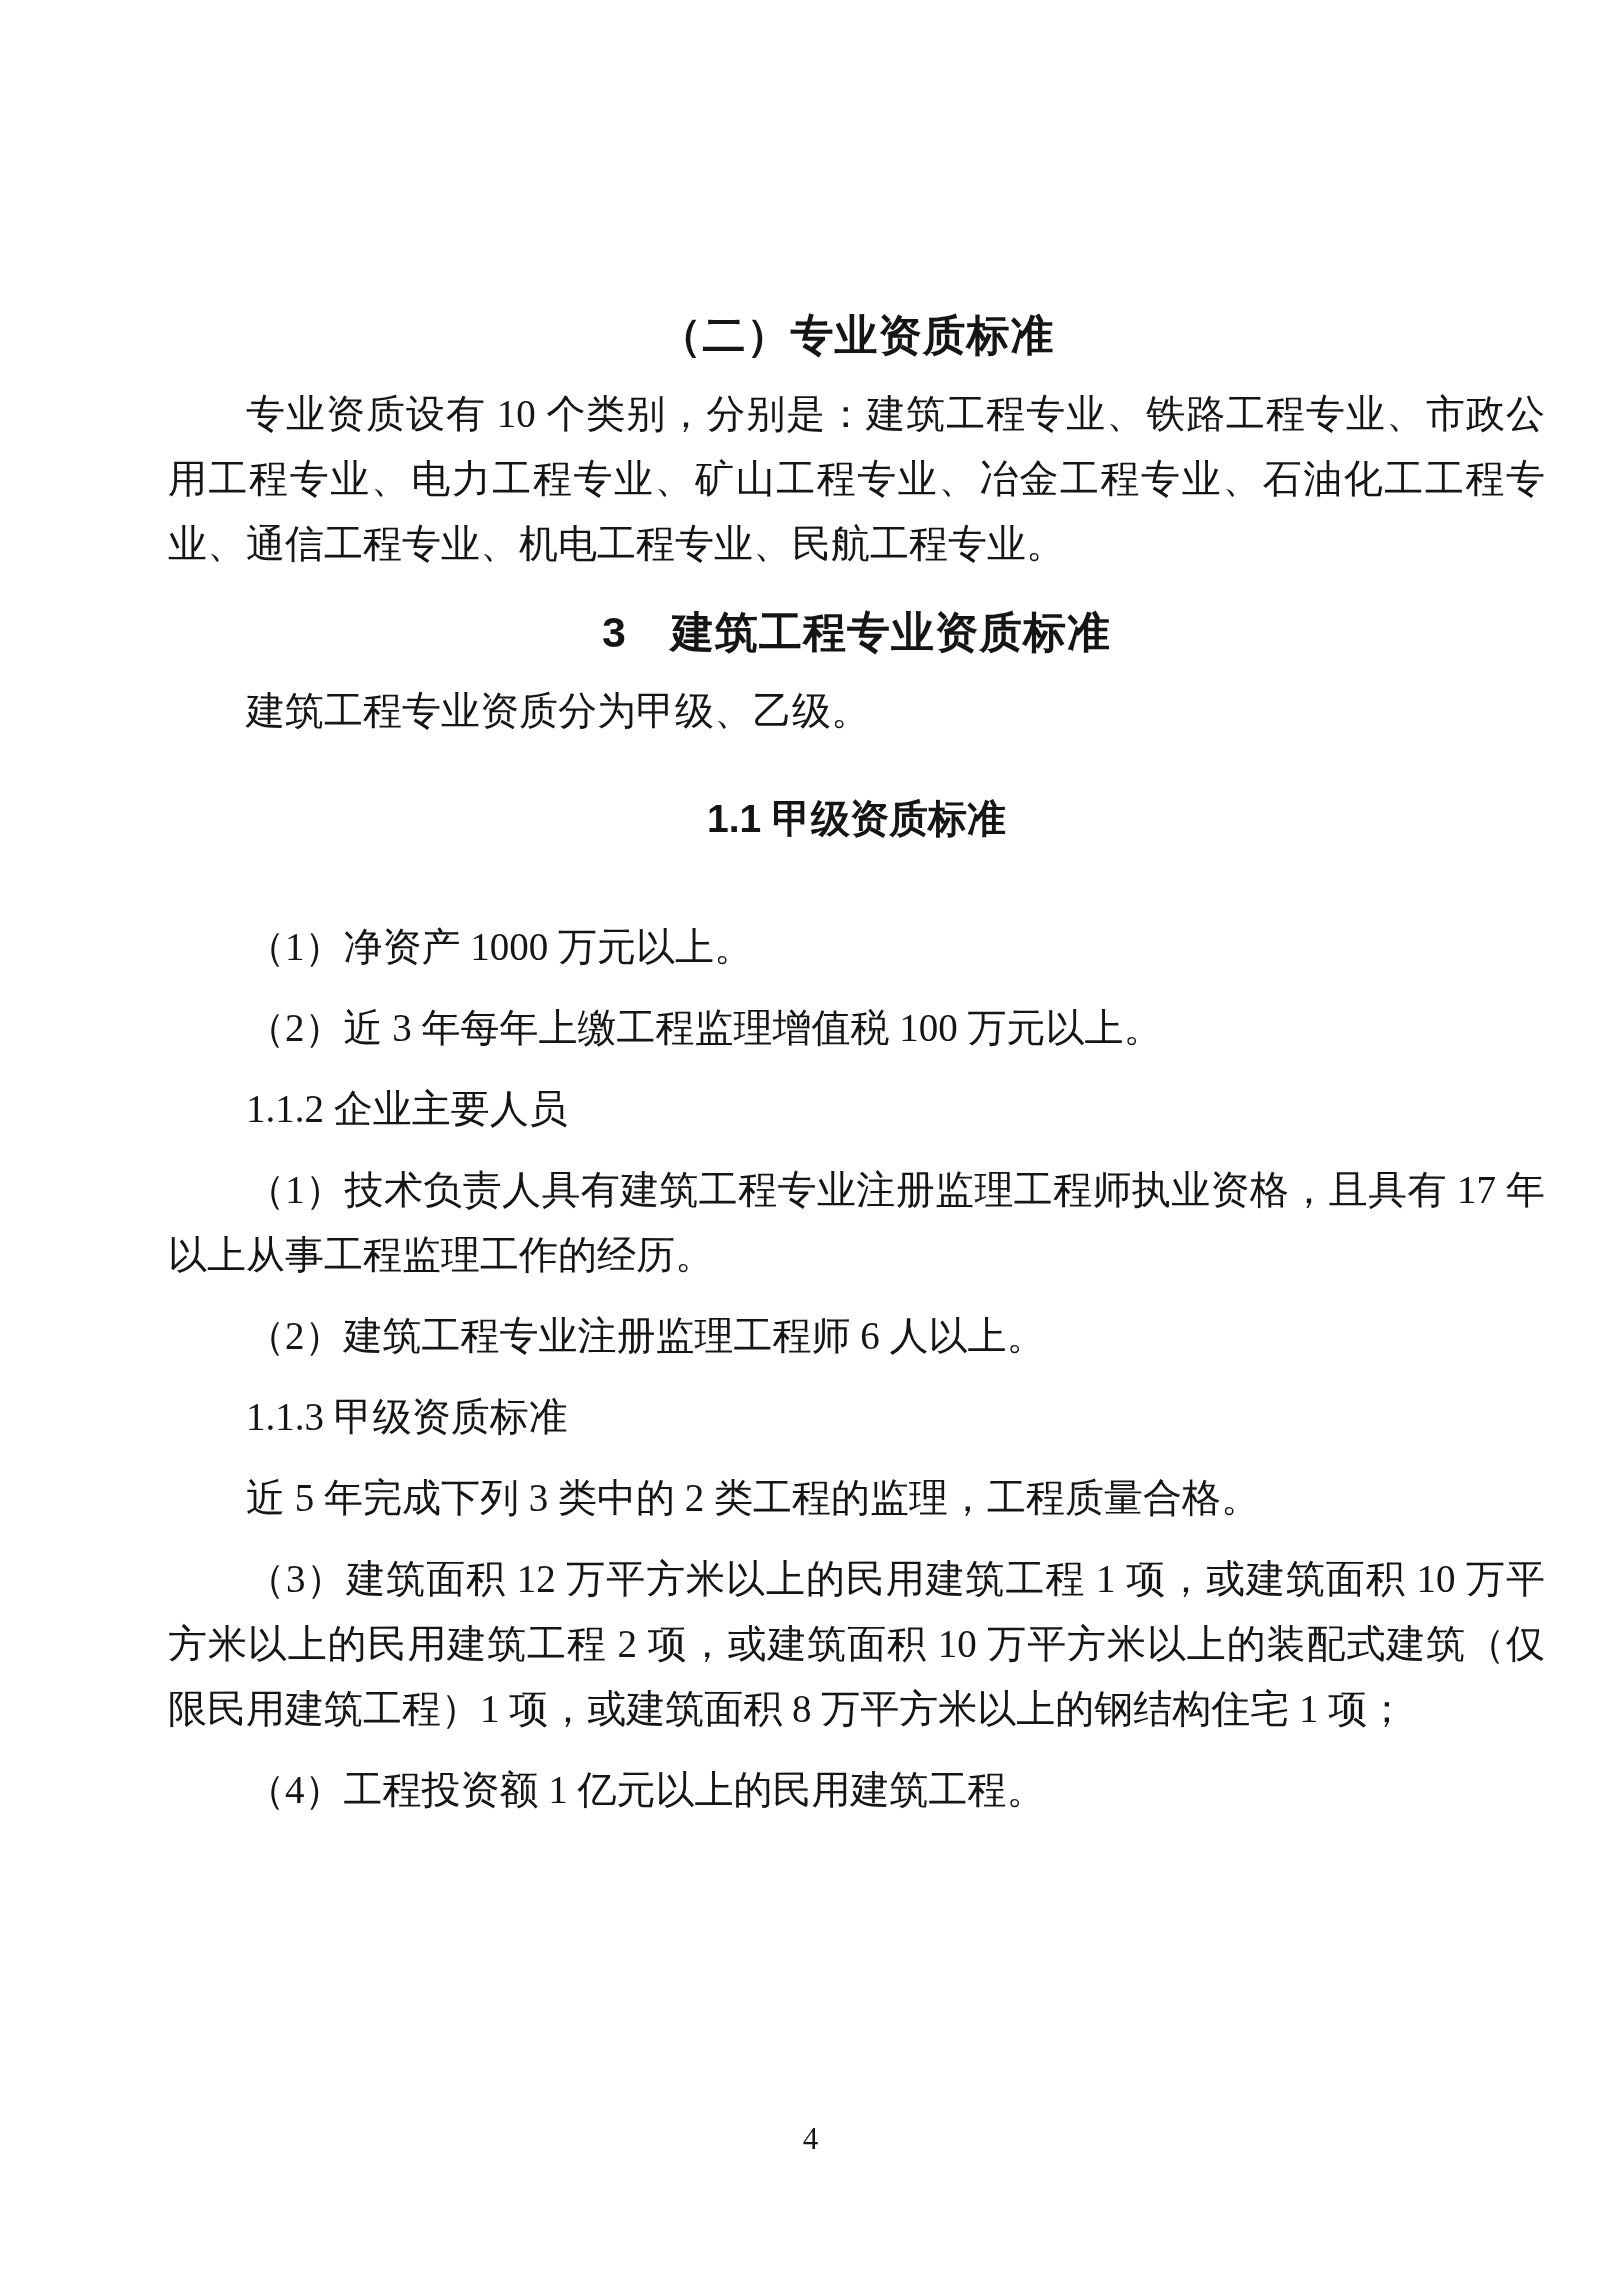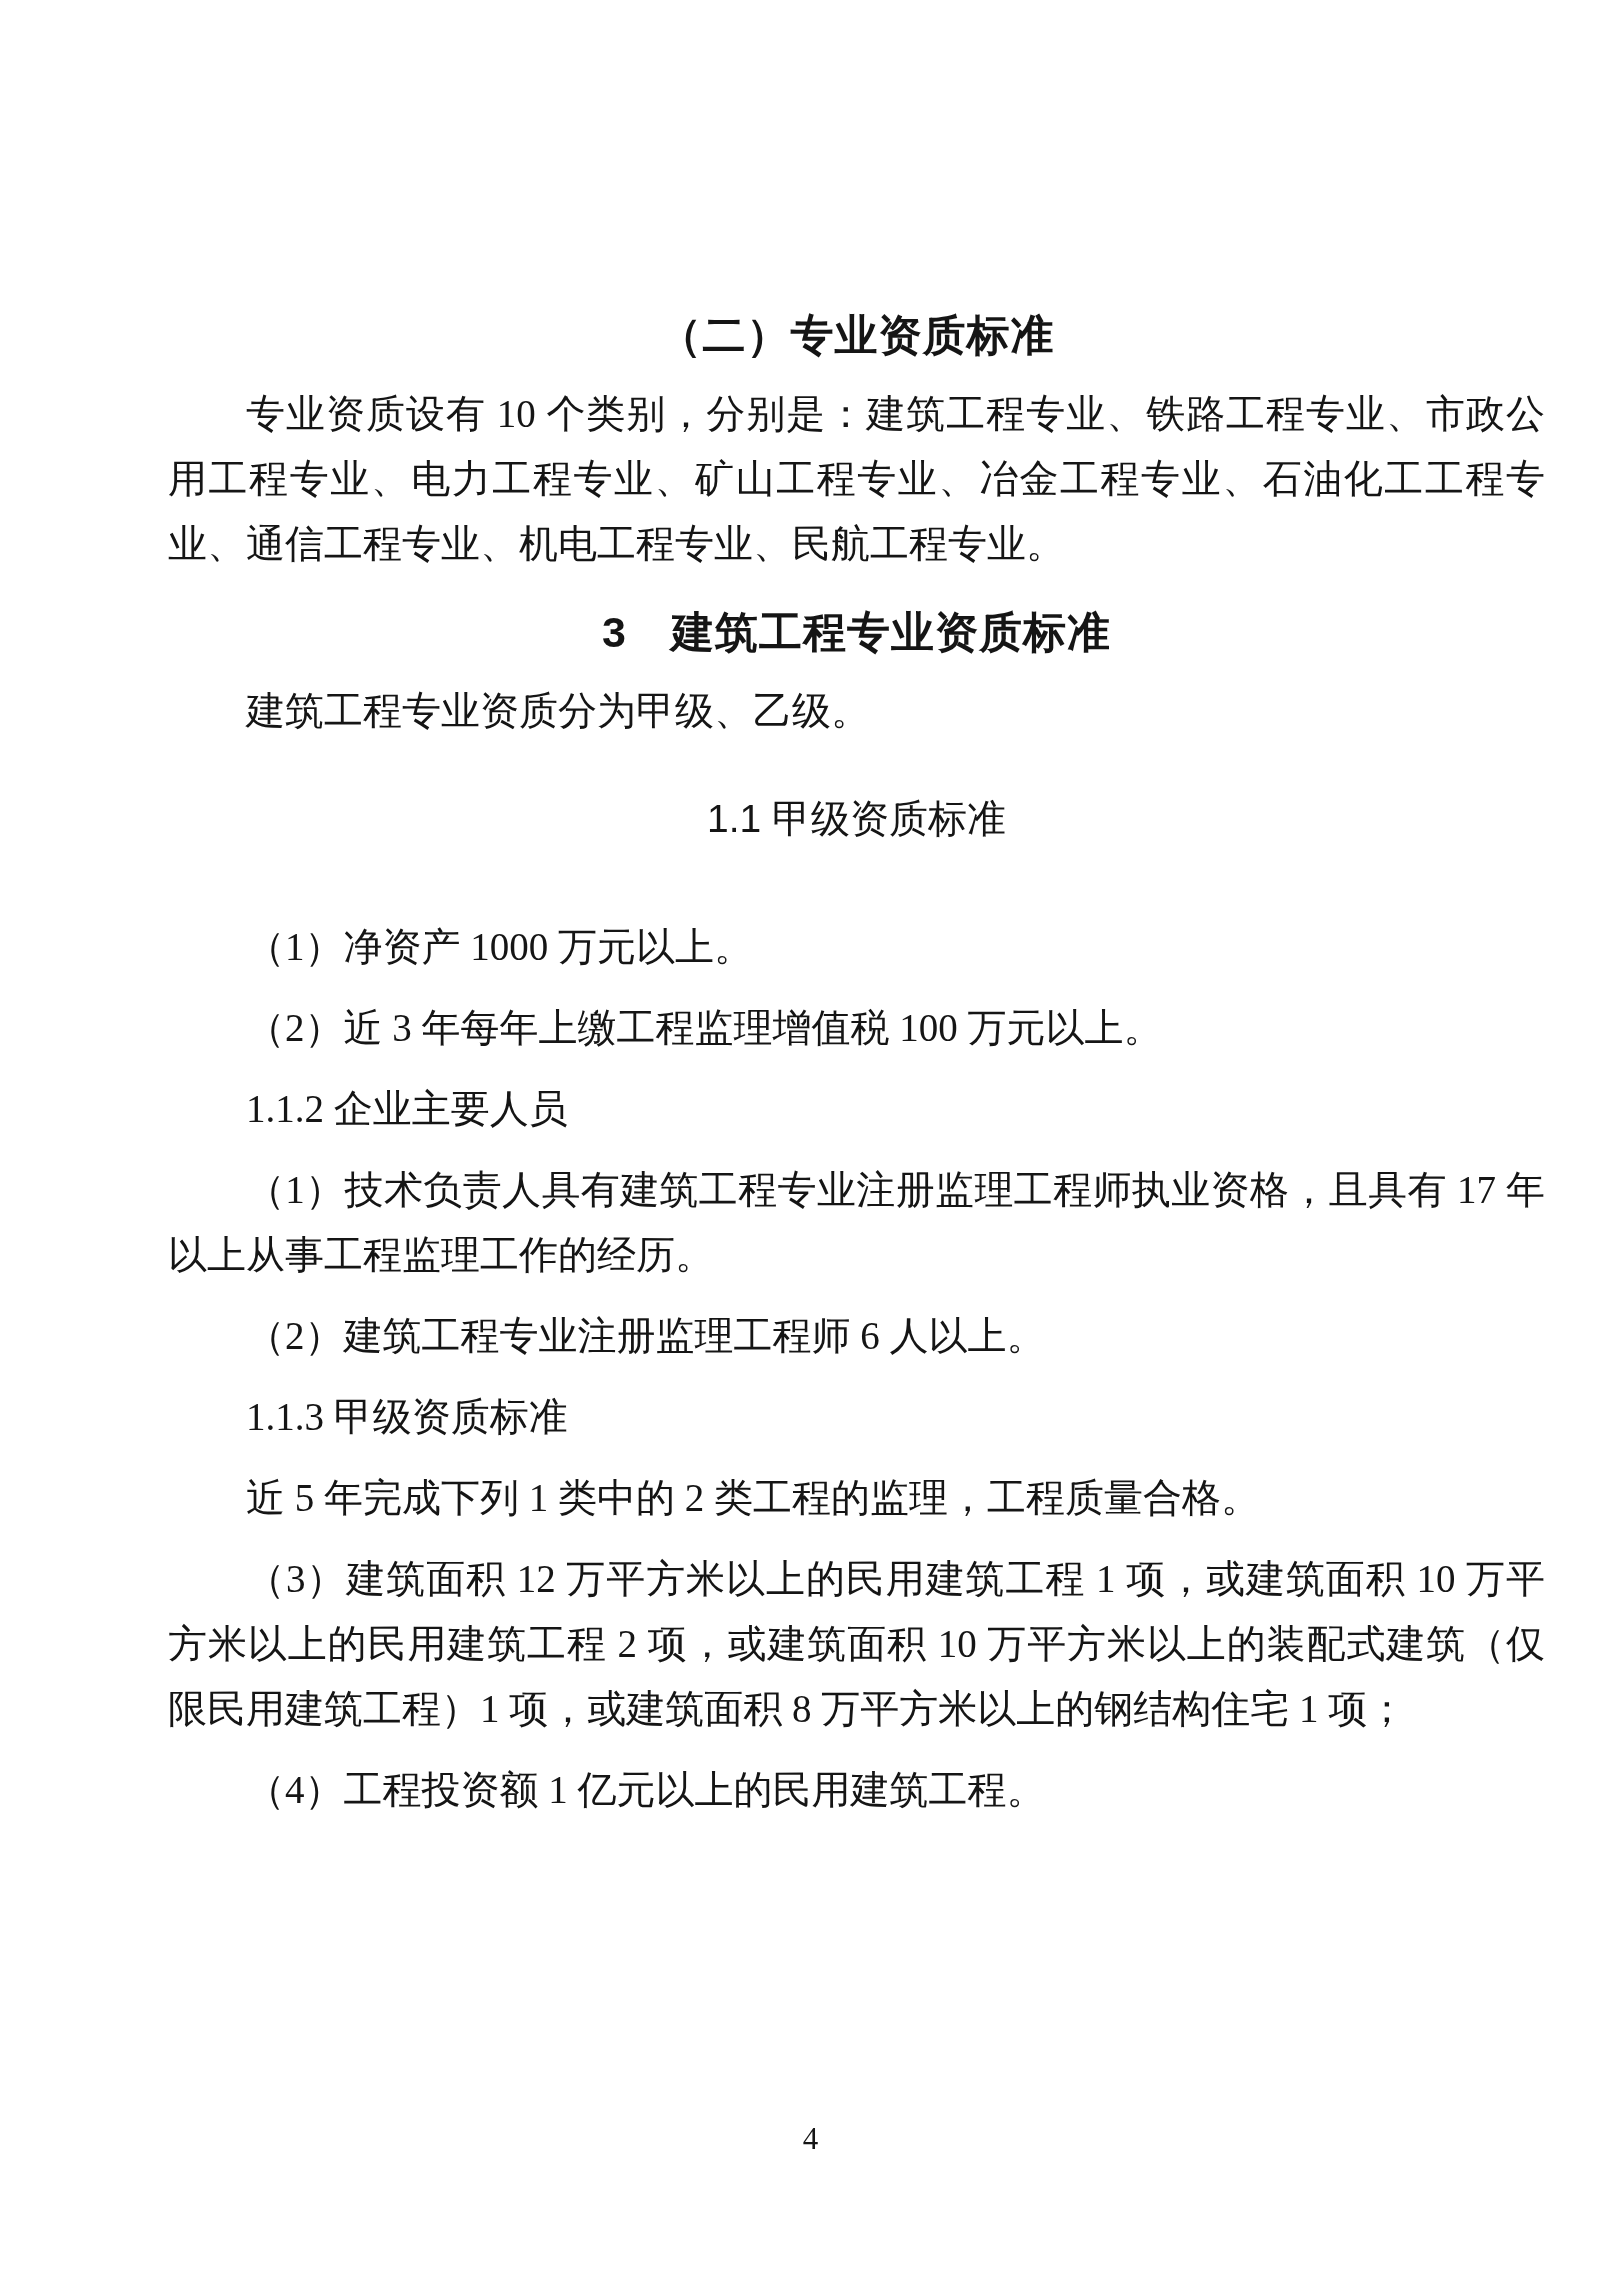--- a/index.html
+++ b/index.html
@@ -45,21 +45,21 @@
     line-height: 59px;
     text-align: center;
     letter-spacing: 1px;
   }
 
   .lead { margin-top: 47px; }
 
   .section-heading {
     margin: 51px 0 0 0;
     font-family: "Liberation Sans", "DejaVu Sans", sans-serif;
-    font-weight: 400;
+    font-weight: 700;
     font-size: 39px;
     line-height: 49px;
     text-align: center;
   }
 
   .section-body { margin-top: 71px; }
 
   .page-number {
     position: absolute;
     top: 2119px;
@@ -87,21 +87,21 @@
 
   <h3 class="section-heading">1.1 甲级资质标准</h3>
 
   <div class="section-body">
     <p class="body indent">（1）净资产 1000 万元以上。</p>
     <p class="body indent">（2）近 3 年每年上缴工程监理增值税 100 万元以上。</p>
     <p class="body indent">1.1.2 企业主要人员</p>
     <p class="body indent">（1）技术负责人具有建筑工程专业注册监理工程师执业资格，且具有 17 年以上从事工程监理工作的经历。</p>
     <p class="body indent">（2）建筑工程专业注册监理工程师 6 人以上。</p>
     <p class="body indent">1.1.3 甲级资质标准</p>
-    <p class="body indent">近 5 年完成下列 1 类中的 2 类工程的监理，工程质量合格。</p>
+    <p class="body indent">近 5 年完成下列 3 类中的 2 类工程的监理，工程质量合格。</p>
     <p class="body indent">（3）建筑面积 12 万平方米以上的民用建筑工程 1 项，或建筑面积 10 万平方米以上的民用建筑工程 2 项，或建筑面积 10 万平方米以上的装配式建筑（仅限民用建筑工程）1 项，或建筑面积 8 万平方米以上的钢结构住宅 1 项；</p>
     <p class="body indent">（4）工程投资额 1 亿元以上的民用建筑工程。</p>
   </div>
 
   <div class="page-number">4</div>
 
 </div>
 
 
 </body></html>

